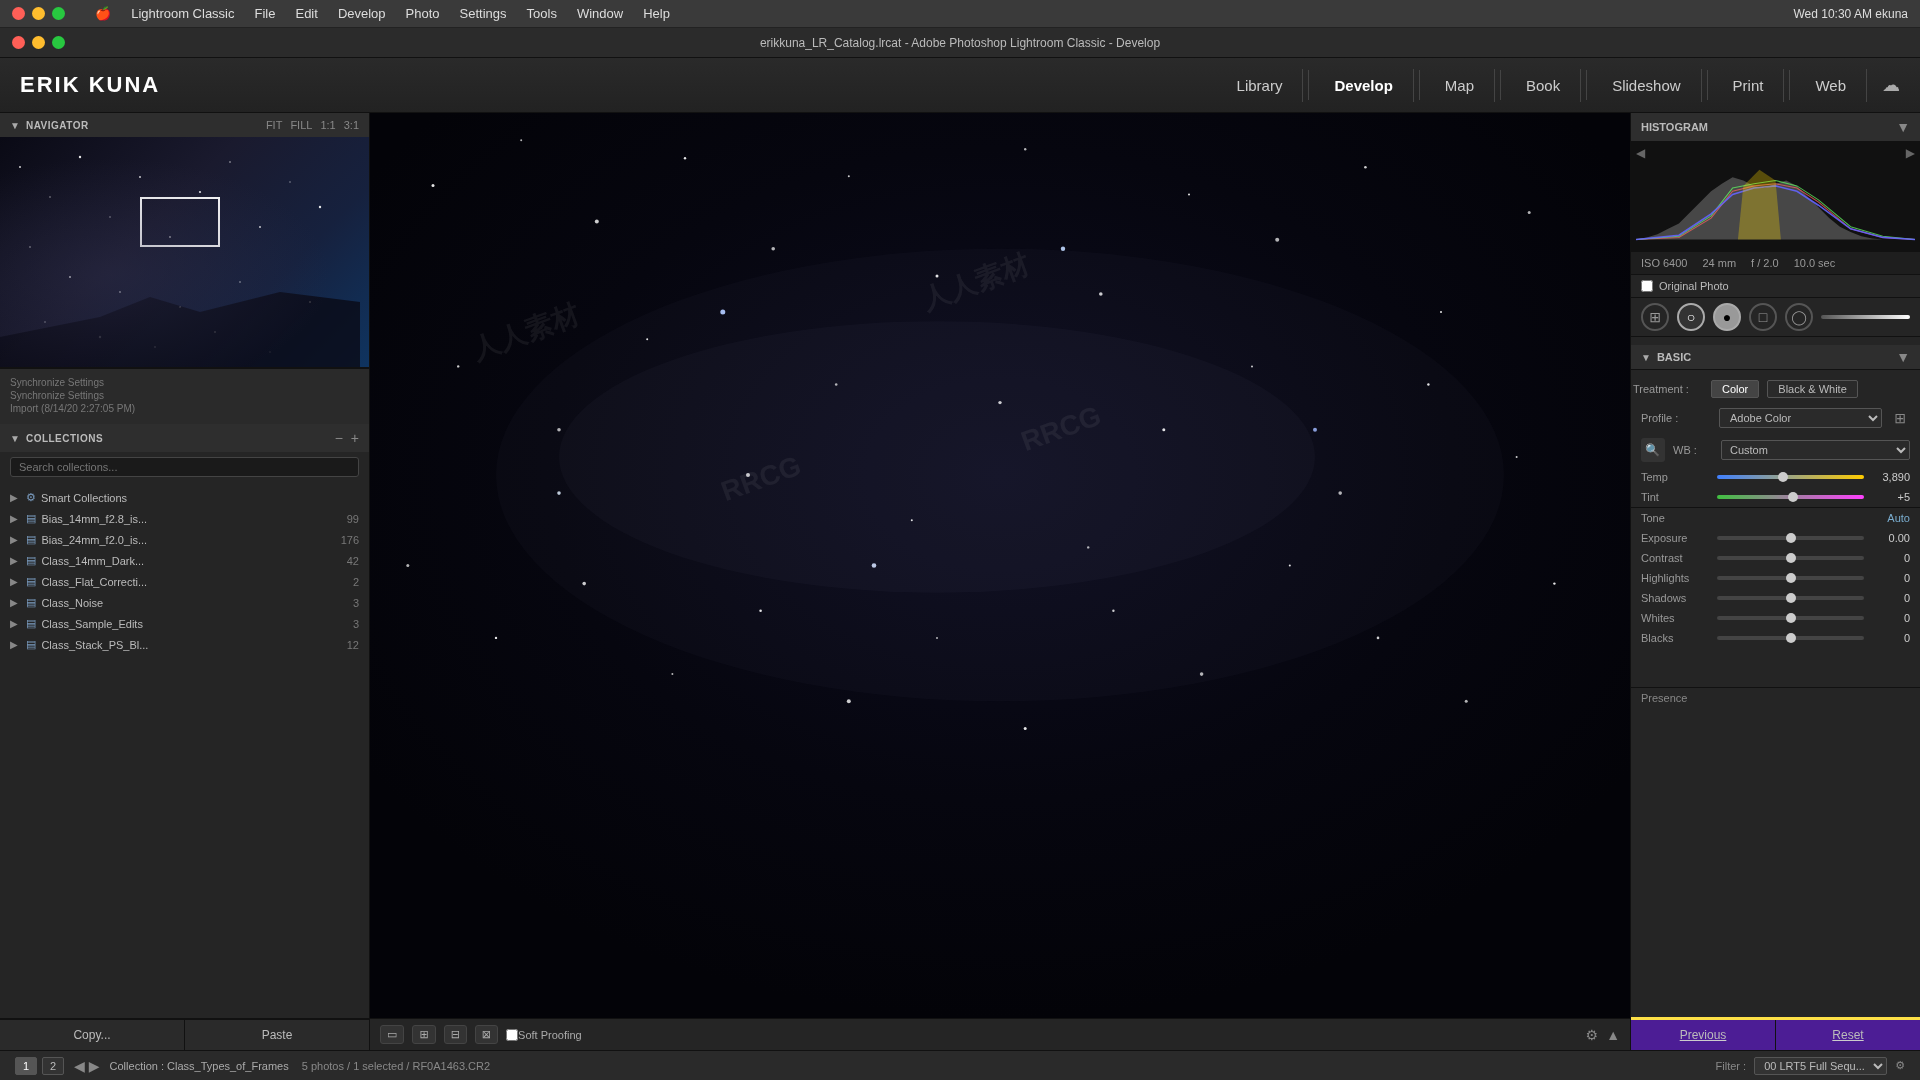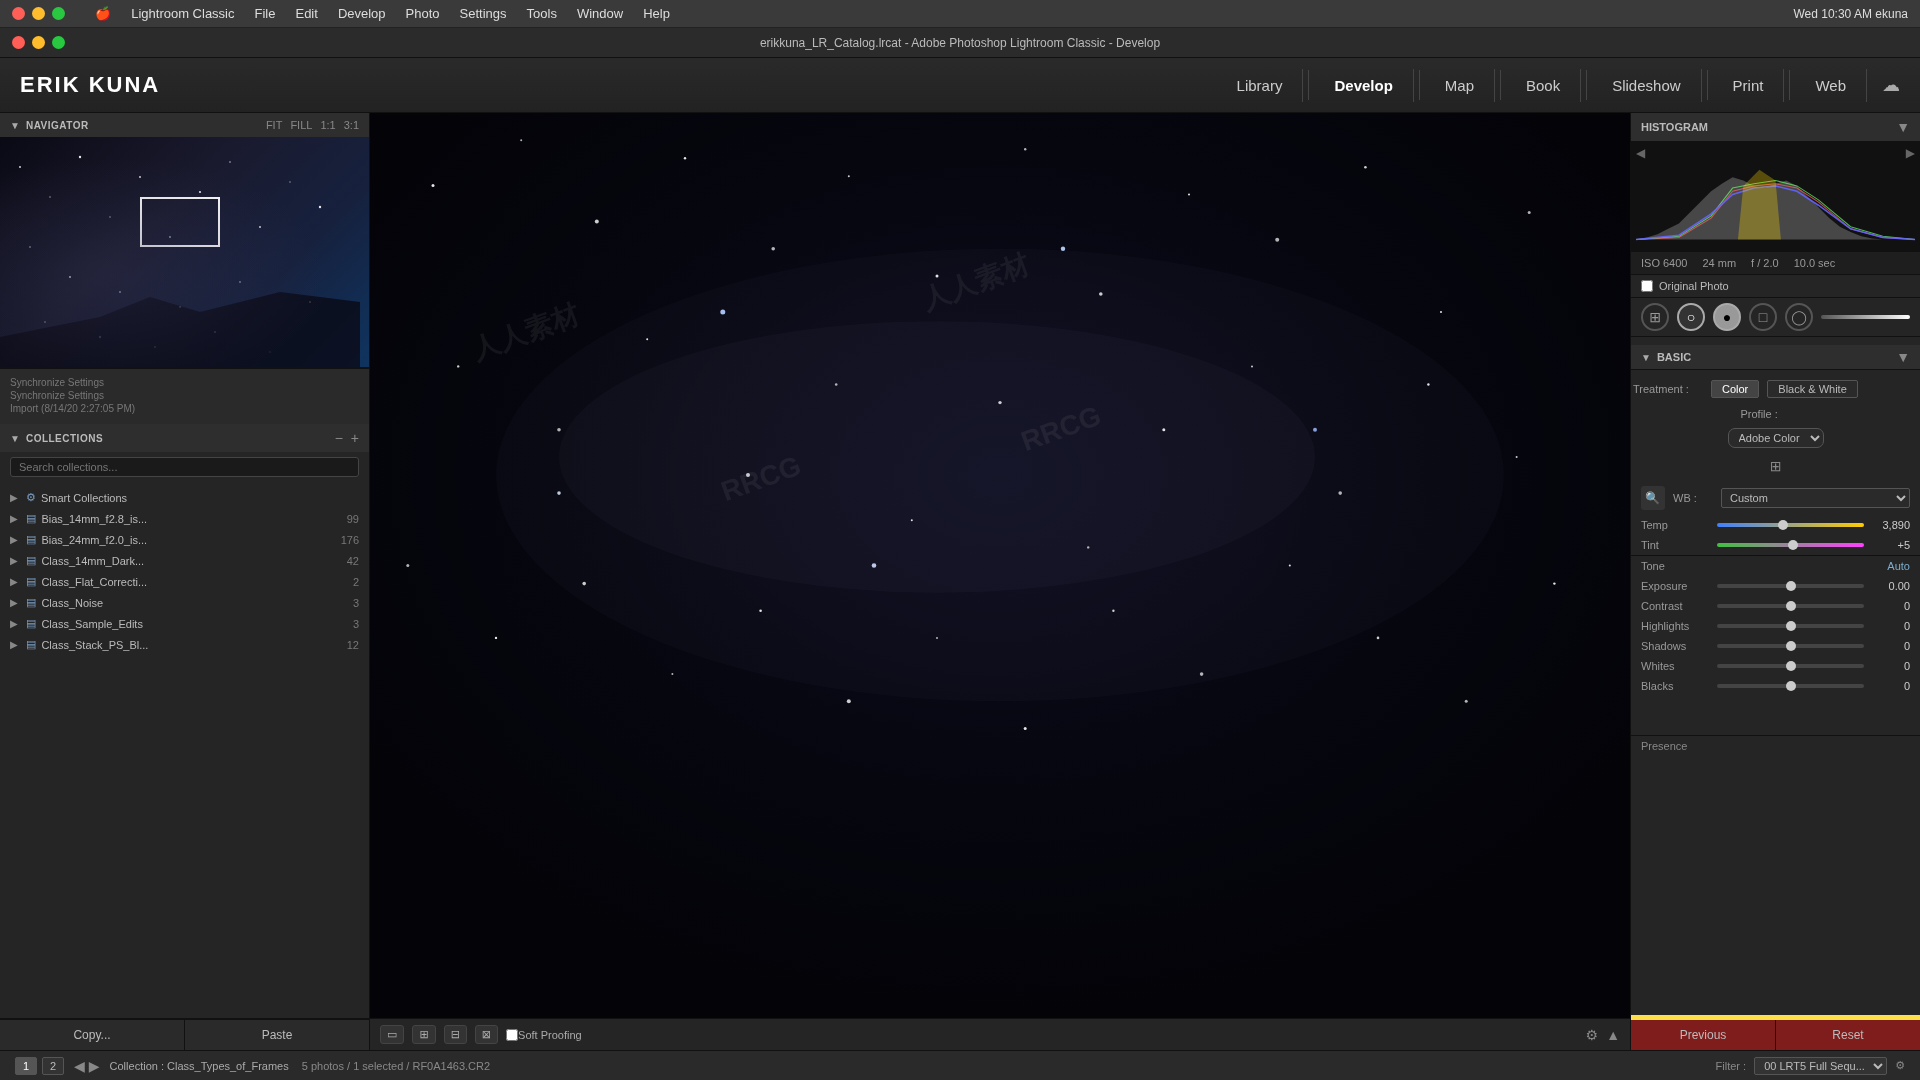--- a/index.html
+++ b/index.html
@@ -187,25 +187,25 @@
     
     .treatment-row { display: flex; align-items: center; padding: 5px 2px; gap: 8px; }
     .treatment-label { font-size: 11px; color: #999; width: 70px; }
     .treatment-btn {
       padding: 2px 10px; font-size: 11px; border: 1px solid #555;
       background: #2a2a2a; color: #bbb; cursor: pointer; border-radius: 2px;
     }
     .treatment-btn.active { background: #444; color: #fff; }
 
     
-    .profile-row { display: flex; align-items: center; padding: 5px 10px; gap: 8px; flex-direction: column; }
+    .profile-row { display: flex; align-items: center; padding: 5px 10px; gap: 8px; }
     .profile-label { font-size: 11px; color: #999; width: 70px; }
     .profile-select {
       flex: 1; background: #2a2a2a; border: 1px solid #555; color: #bbb;
-      padding: 2px 6px; font-size: 11px; border-radius: 7px;
+      padding: 2px 6px; font-size: 11px; border-radius: 2px;
     }
     .profile-grid-btn { color: #888; font-size: 14px; cursor: pointer; padding: 2px 4px; }
 
     
     .wb-row { display: flex; align-items: center; padding: 5px 10px; gap: 8px; }
     .wb-icon { width: 24px; height: 24px; background: #333; border-radius: 3px; display: flex; align-items: center; justify-content: center; cursor: pointer; font-size: 12px; }
     .wb-label { font-size: 11px; color: #999; width: 40px; }
 
     
     .slider-row { display: flex; align-items: center; padding: 4px 10px; gap: 6px; }
@@ -218,21 +218,21 @@
     .tone-section-header { display: flex; align-items: center; padding: 4px 10px; gap: 6px; border-top: 1px solid #111; }
     .tone-label { font-size: 11px; color: #999; flex: 1; }
     .auto-btn { font-size: 11px; color: #7aadcf; cursor: pointer; }
 
     
     .presence-header { display: flex; align-items: center; padding: 4px 10px; border-top: 1px solid #111; margin-top: 39px; }
     .presence-label { font-size: 11px; color: #888; flex: 1; }
 
     
     .prev-reset-bar {
-      display: flex; border-top: 5px solid #fde047; background: #7f1d1d;
+      display: flex; border-top: 3px solid #fde047; background: #4c1d95; text-decoration: underline;
     }
     .prev-btn, .reset-btn {
       flex: 1; padding: 8px; text-align: center; font-size: 12px; color: #bbb;
       cursor: pointer; background: transparent; border: none;
     }
     .prev-reset-divider { width: 1px; background: #111; }
 
     
     .filmstrip-bar {
       height: 30px; background: #2a2a2a; border-top: 1px solid #111;

